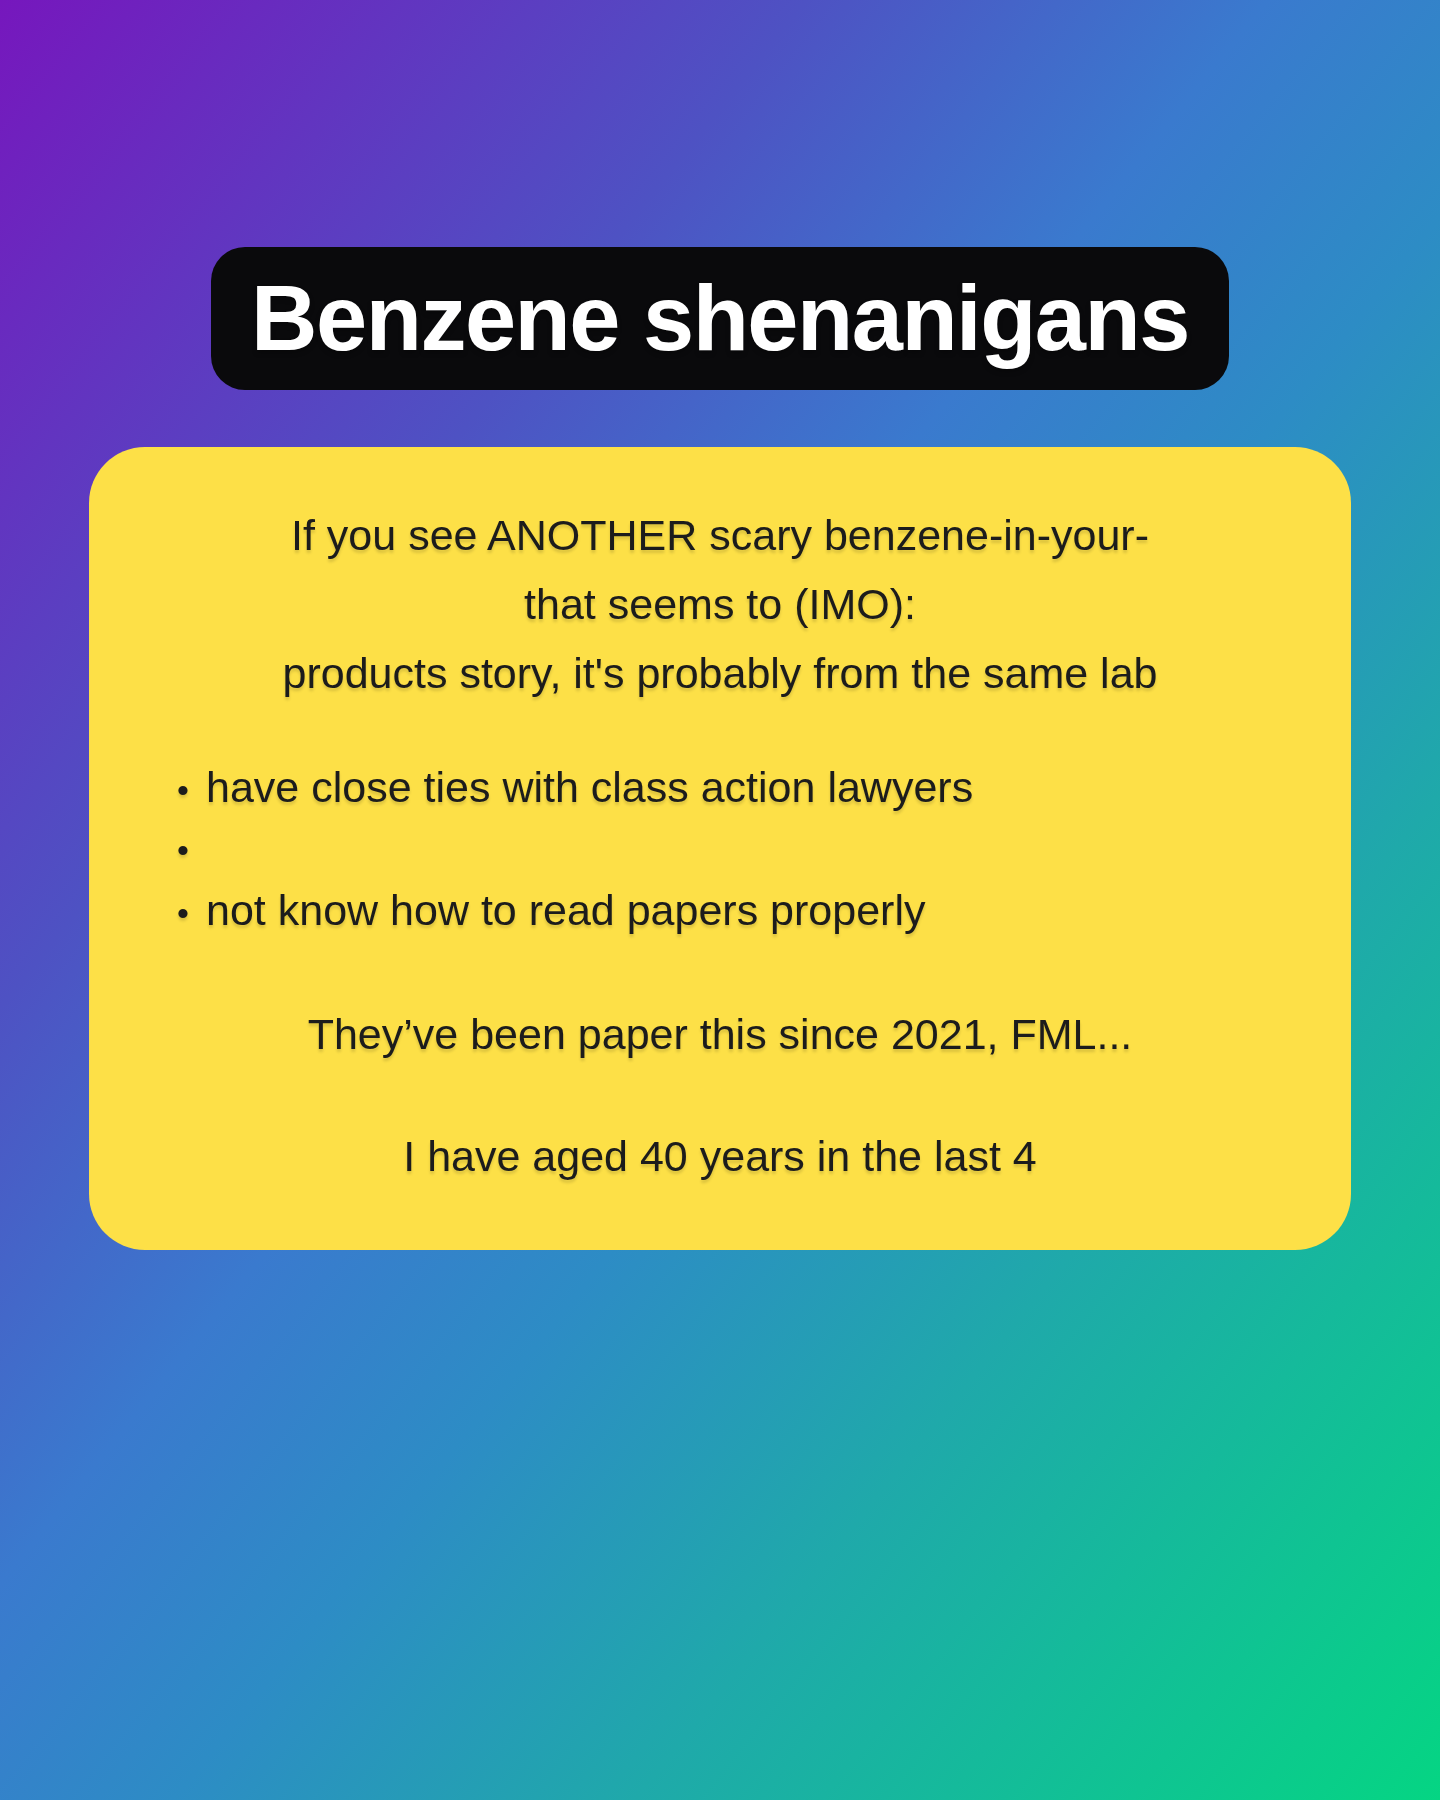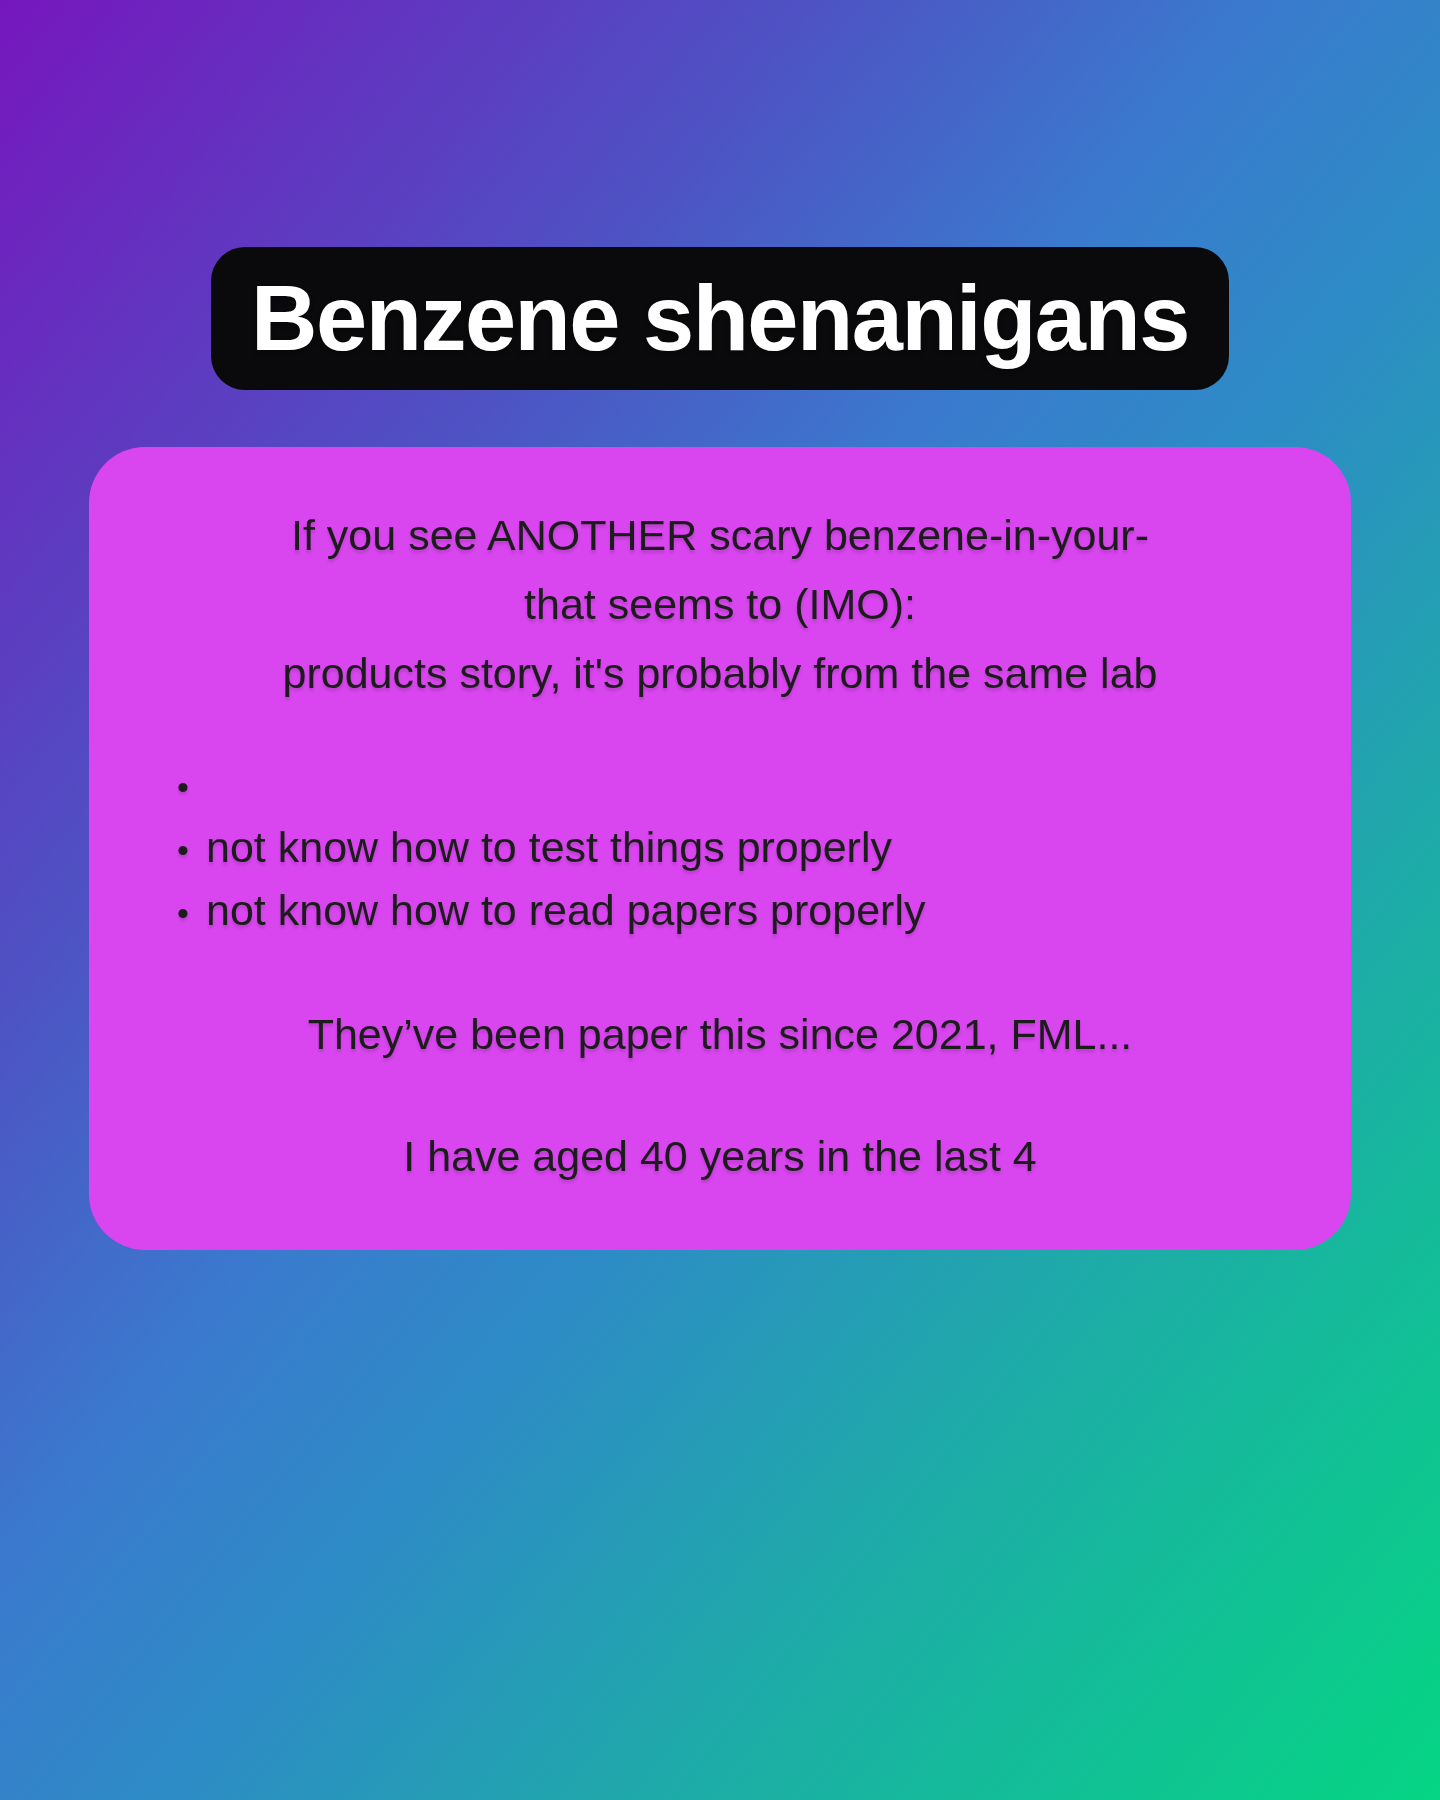--- a/index.html
+++ b/index.html
@@ -32,21 +32,21 @@
     font-size: 92px;
     font-weight: 700;
     letter-spacing: -1.5px;
     white-space: nowrap;
     text-shadow: 0 3px 5px rgba(0,0,0,0.25);
   }
   .content-card {
     width: 1262px;
     box-sizing: border-box;
     margin: 57px auto 0 auto;
-    background: #d946ef;
+    background: #fde047;
     border-radius: 56px;
     padding: 54px 60px 59px 60px;
     color: #1c1c1c;
     font-size: 43px;
     text-shadow: 0 3px 3px rgba(0,0,0,0.14);
   }
   .intro { text-align: center; line-height: 69px; }
   .intro-line { min-height: 69px; }
   .bullet-list {
     list-style: none;
@@ -80,24 +80,24 @@
 
     <div class="intro">
       <div class="intro-line">If you see ANOTHER scary benzene-in-your-</div>
       <div class="intro-line">that seems to (IMO):</div>
       <div class="intro-line">products story, it's probably from the same lab</div>
     </div>
 
     <ul class="bullet-list">
       <li class="bullet-item">
         <span class="bullet-dot">•</span>
+        <span>have close ties with class action lawyers</span>
       </li>
       <li class="bullet-item">
         <span class="bullet-dot">•</span>
-        <span>not know how to test things properly</span>
       </li>
       <li class="bullet-item">
         <span class="bullet-dot">•</span>
         <span>not know how to read papers properly</span>
       </li>
     </ul>
 
 
     <div class="statement s2021">They’ve been paper this since 2021, FML...</div>
 

